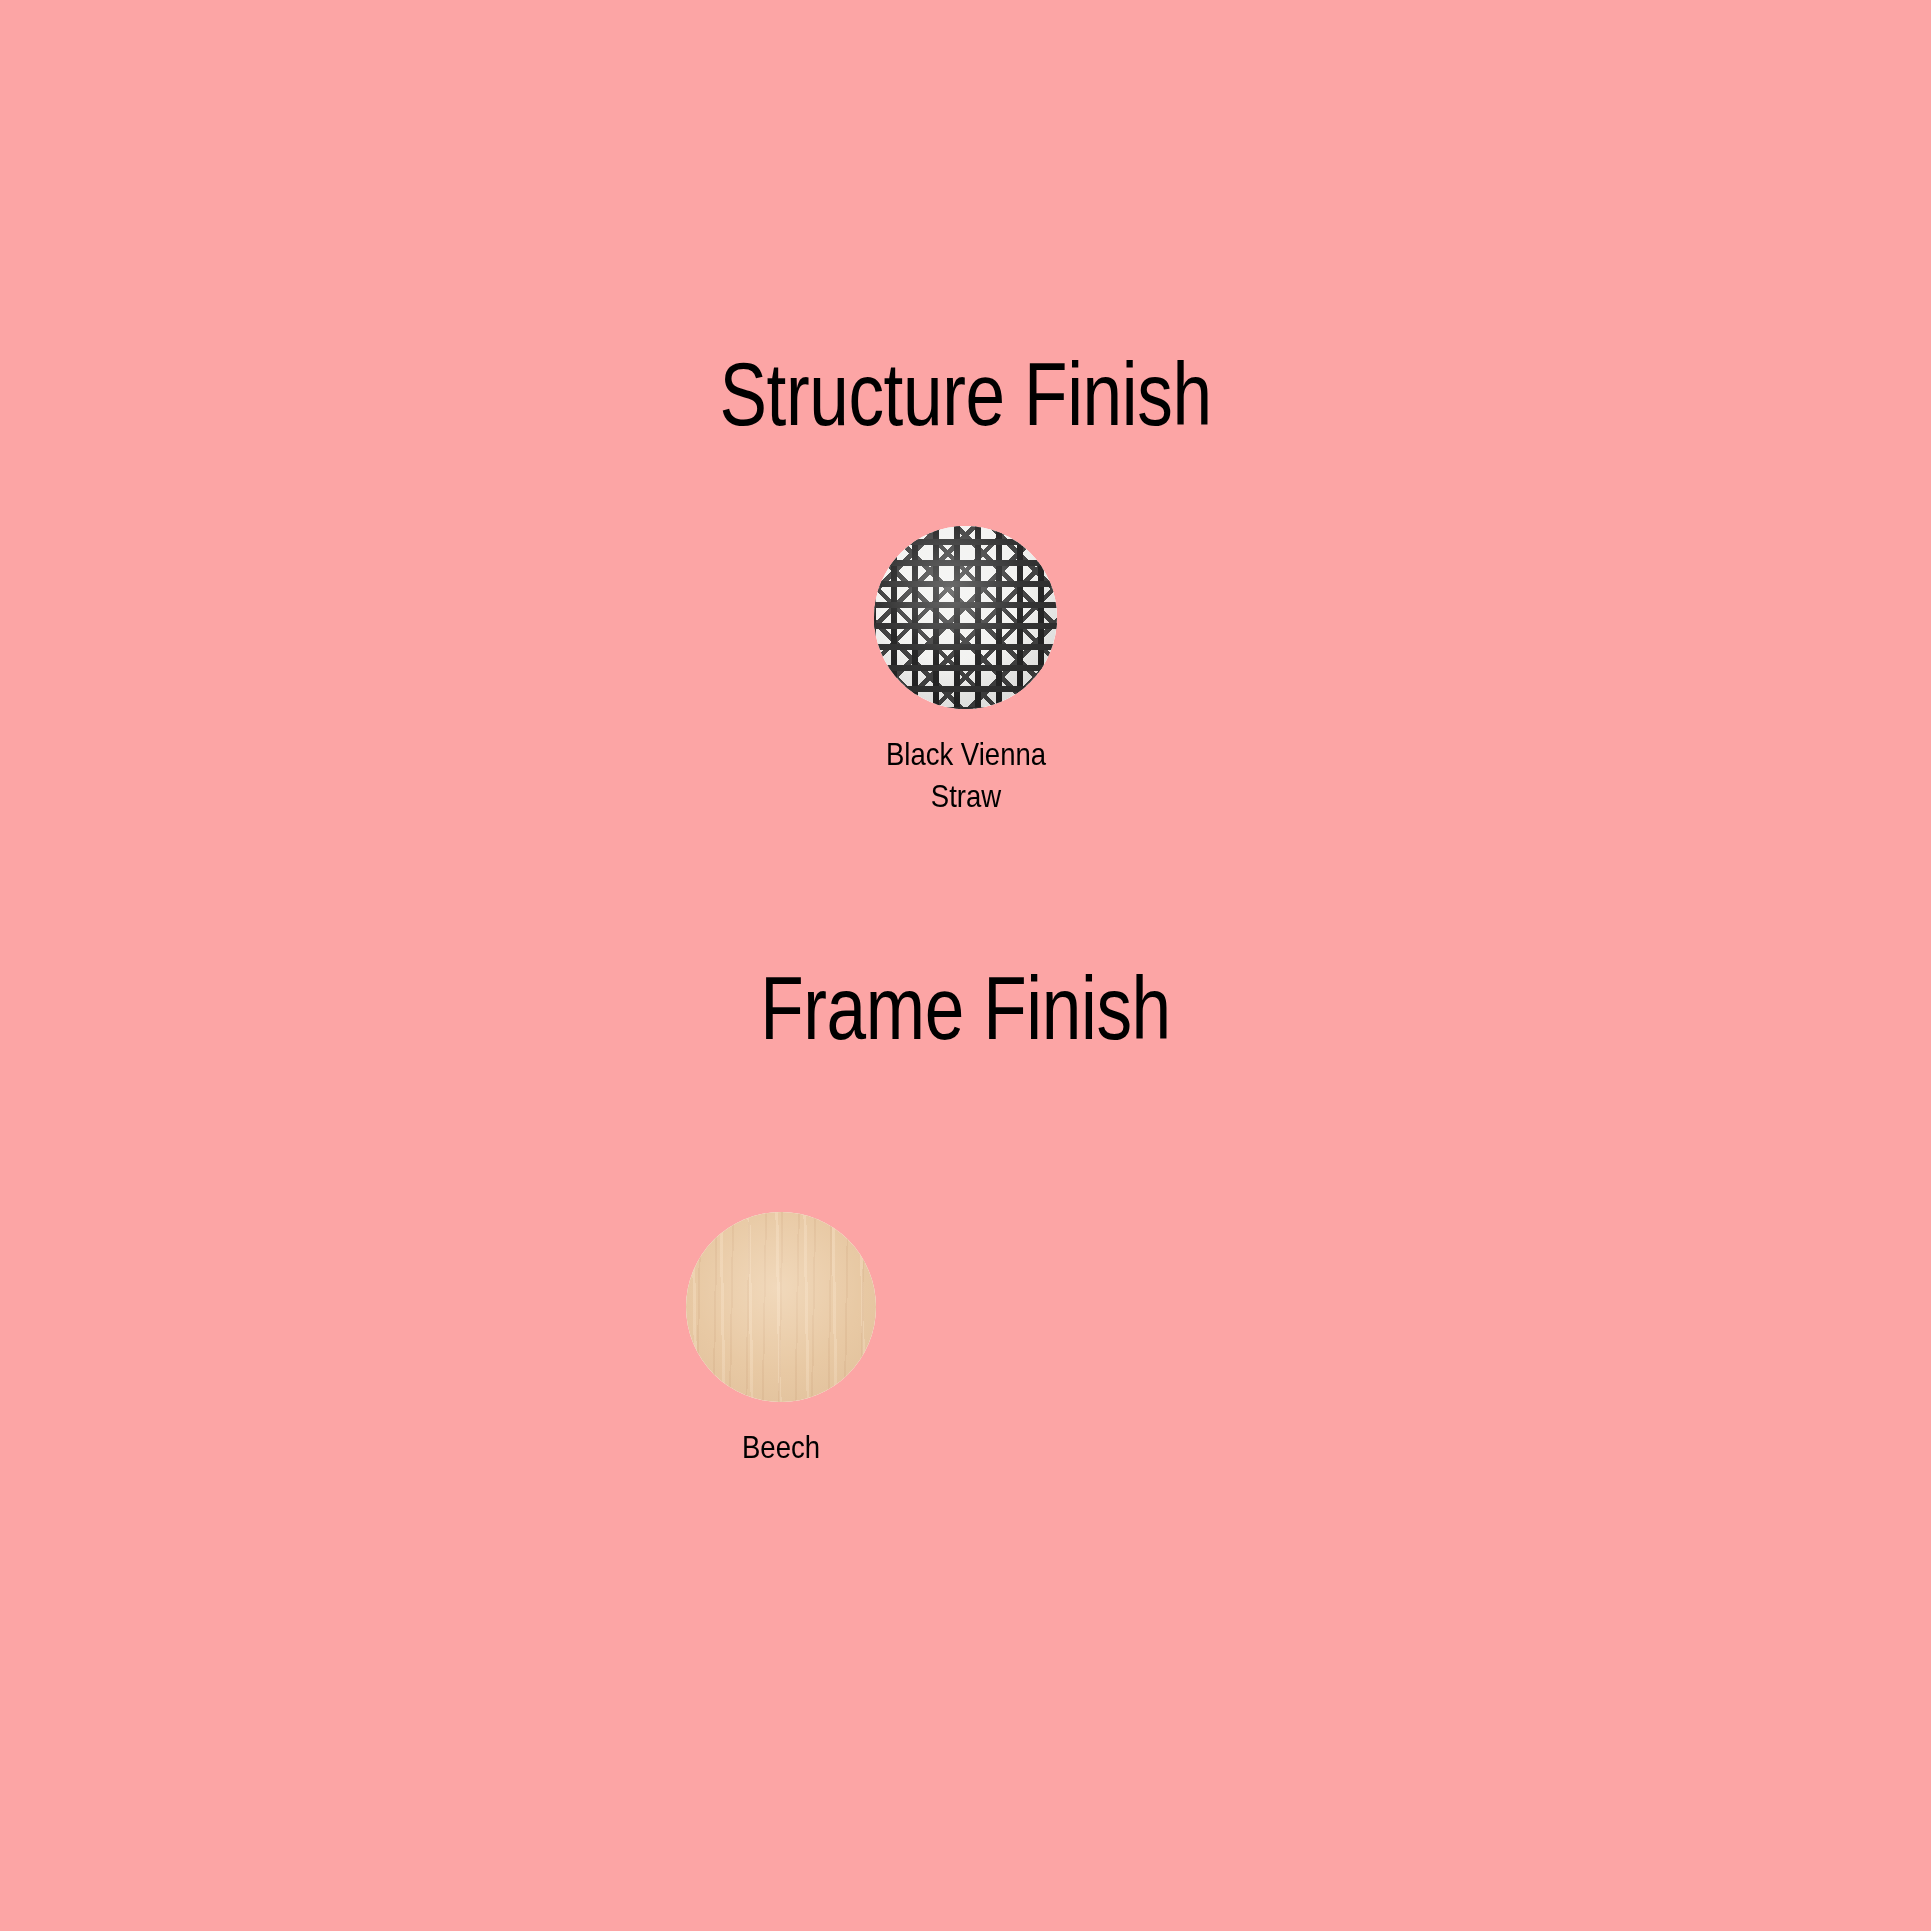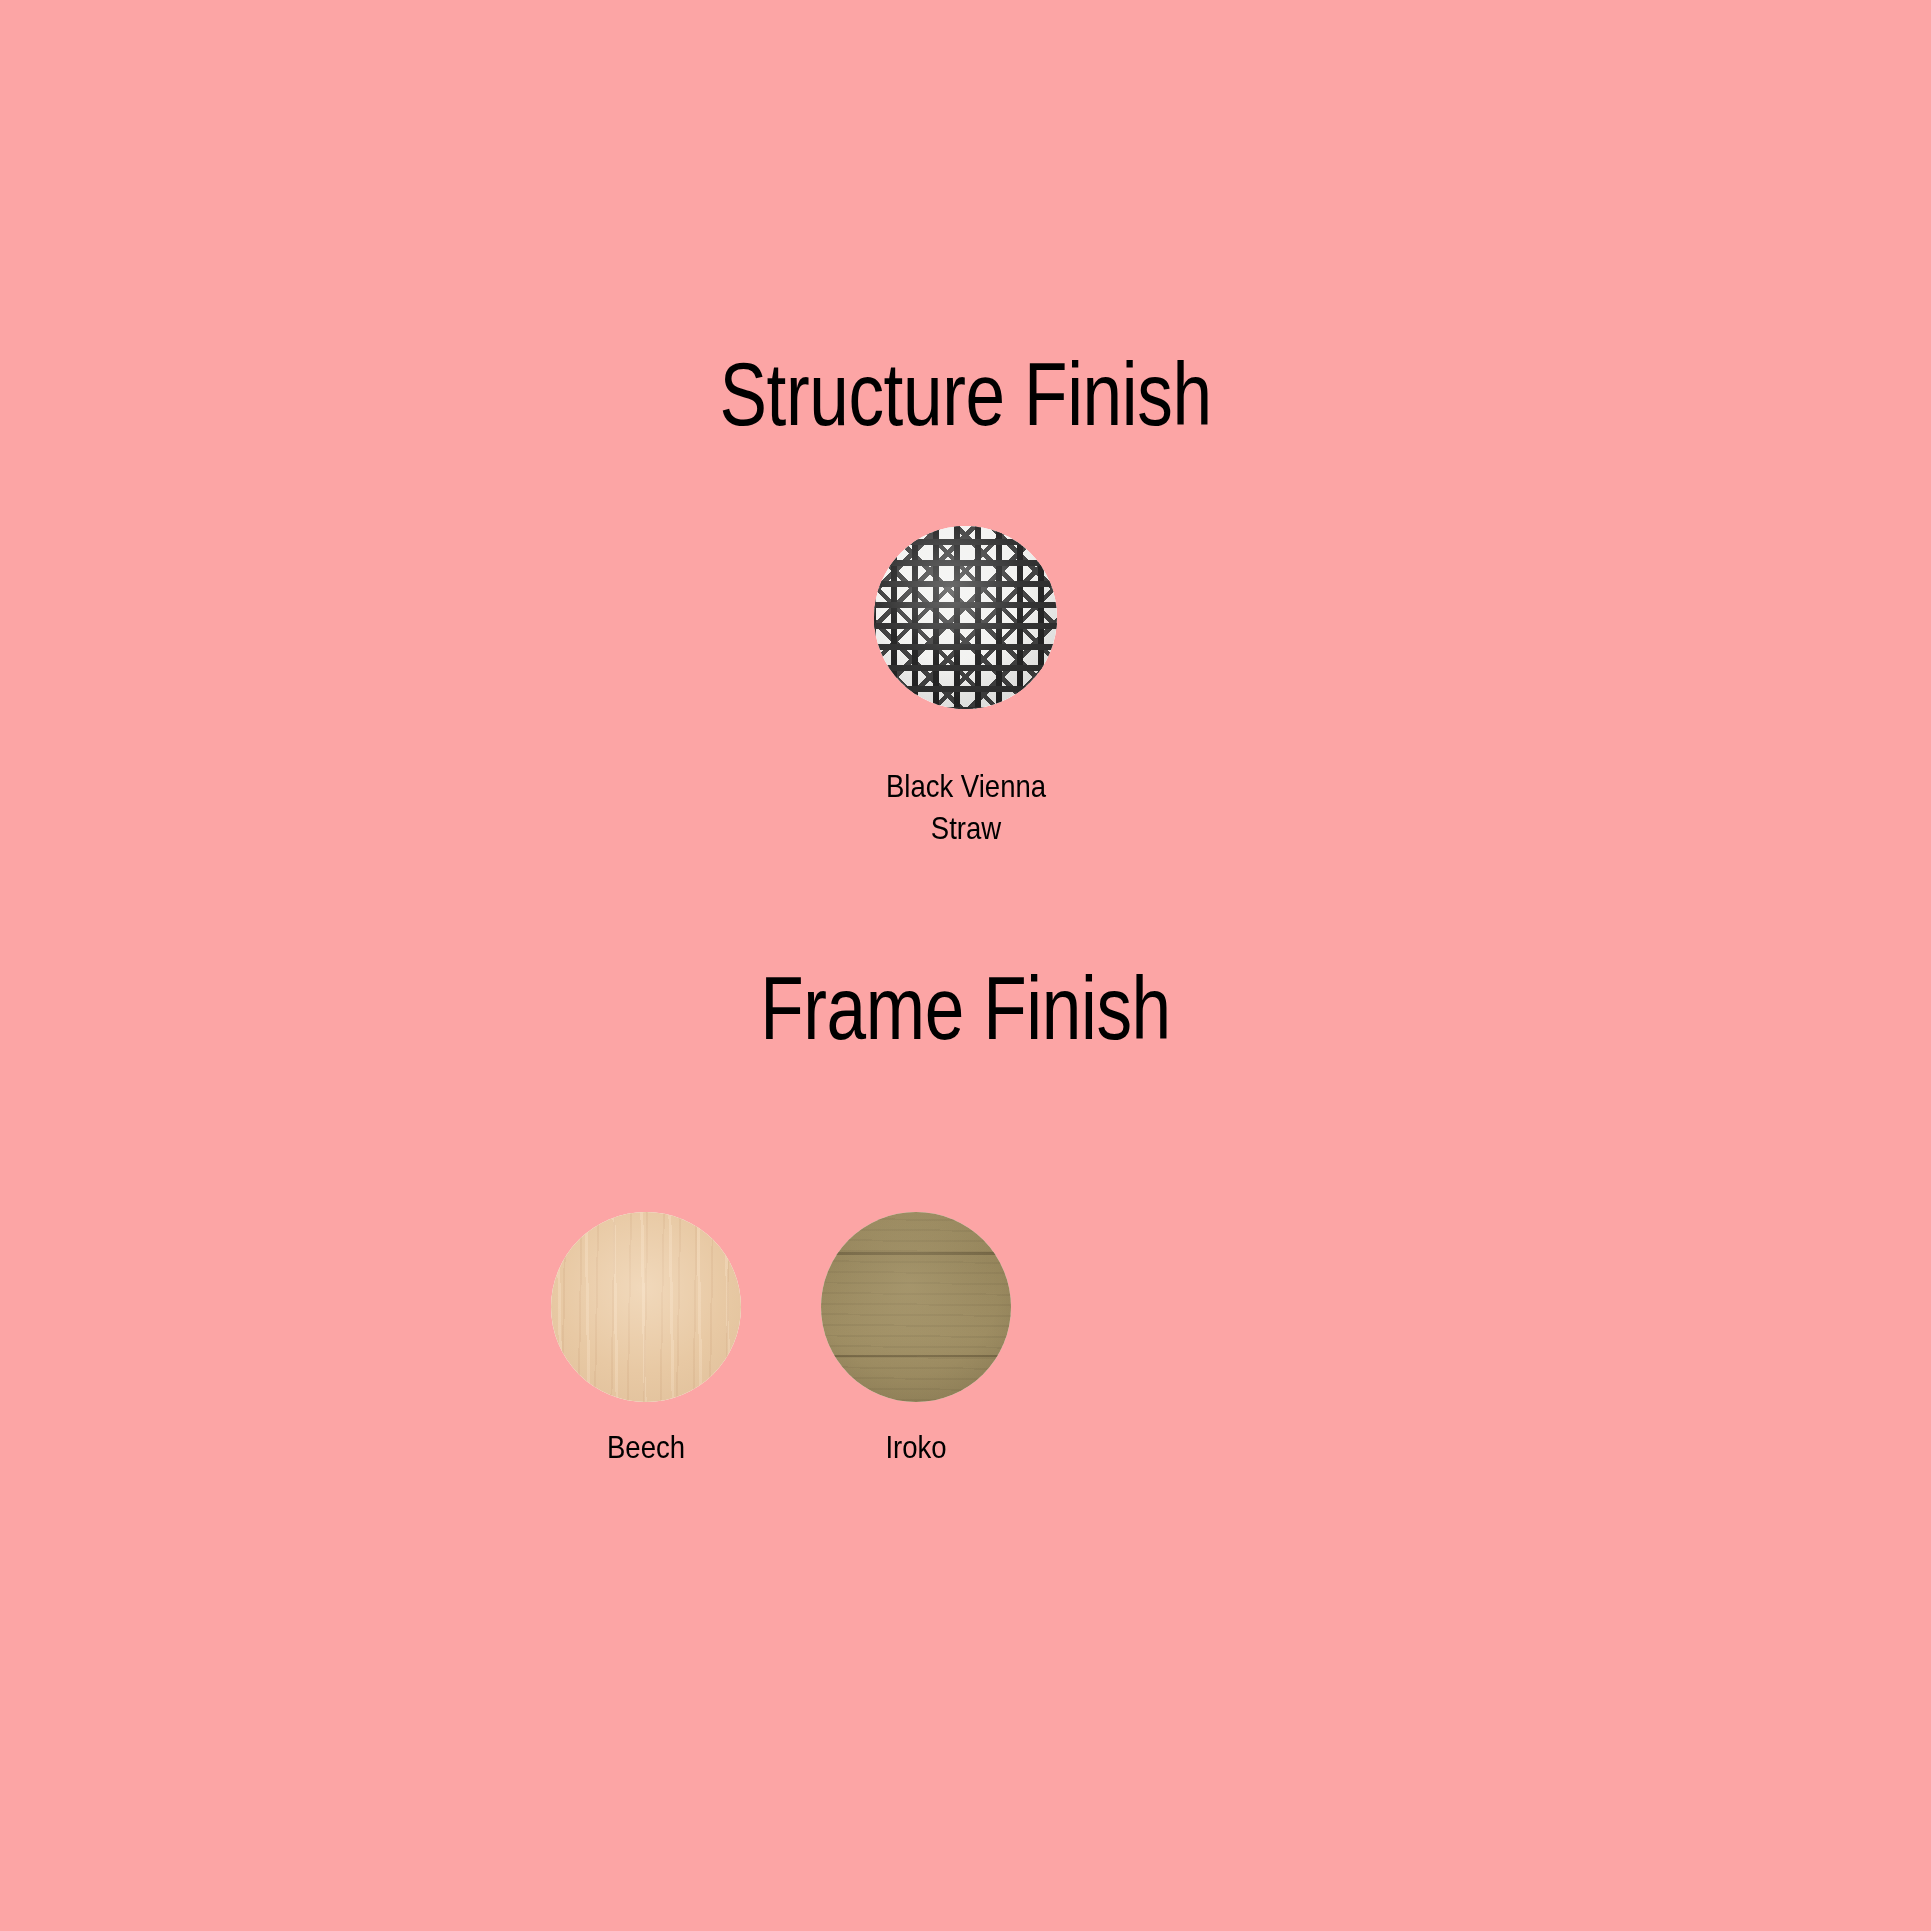--- a/index.html
+++ b/index.html
@@ -68,21 +68,21 @@
     font-size: 32px;
     line-height: 1.30;
     color: #000000;
     text-align: center;
     transform: scaleX(0.86);
     transform-origin: center top;
   }
 
   
   #structure-row { top: 526px; left: 0; width: 1931px; }
-  #structure-row .swatch-item { width: 290px; gap: 32px; }
+  #structure-row .swatch-item { width: 290px; }
   #structure-row .swatch-circle { width: 183px; height: 183px; }
   #structure-row .swatch-label { width: 222px; }
 
   .cane {
     position: absolute;
     inset: 0;
   }
   
   .cane-black      { background: #f2f2f0; }
   .cane-natural    { background: #fdf7ec; }
@@ -291,28 +291,17 @@
         <div class="wood wood-beech">
           <div class="grain"></div>
           <div class="vignette"></div>
         </div>
       </div>
       <div class="swatch-label">Beech</div>
     </div>
 
 
 
-    <div class="swatch-item">
-      <div class="swatch-circle">
-        <div class="wood wood-iroko">
-          <div class="grain"></div>
-          <div class="seam-top"></div>
-          <div class="seam-bottom"></div>
-          <div class="vignette"></div>
-        </div>
-      </div>
-      <div class="swatch-label">Iroko</div>
-    </div>
 
   </div>
 
 </div>
 
 
 </body></html>

